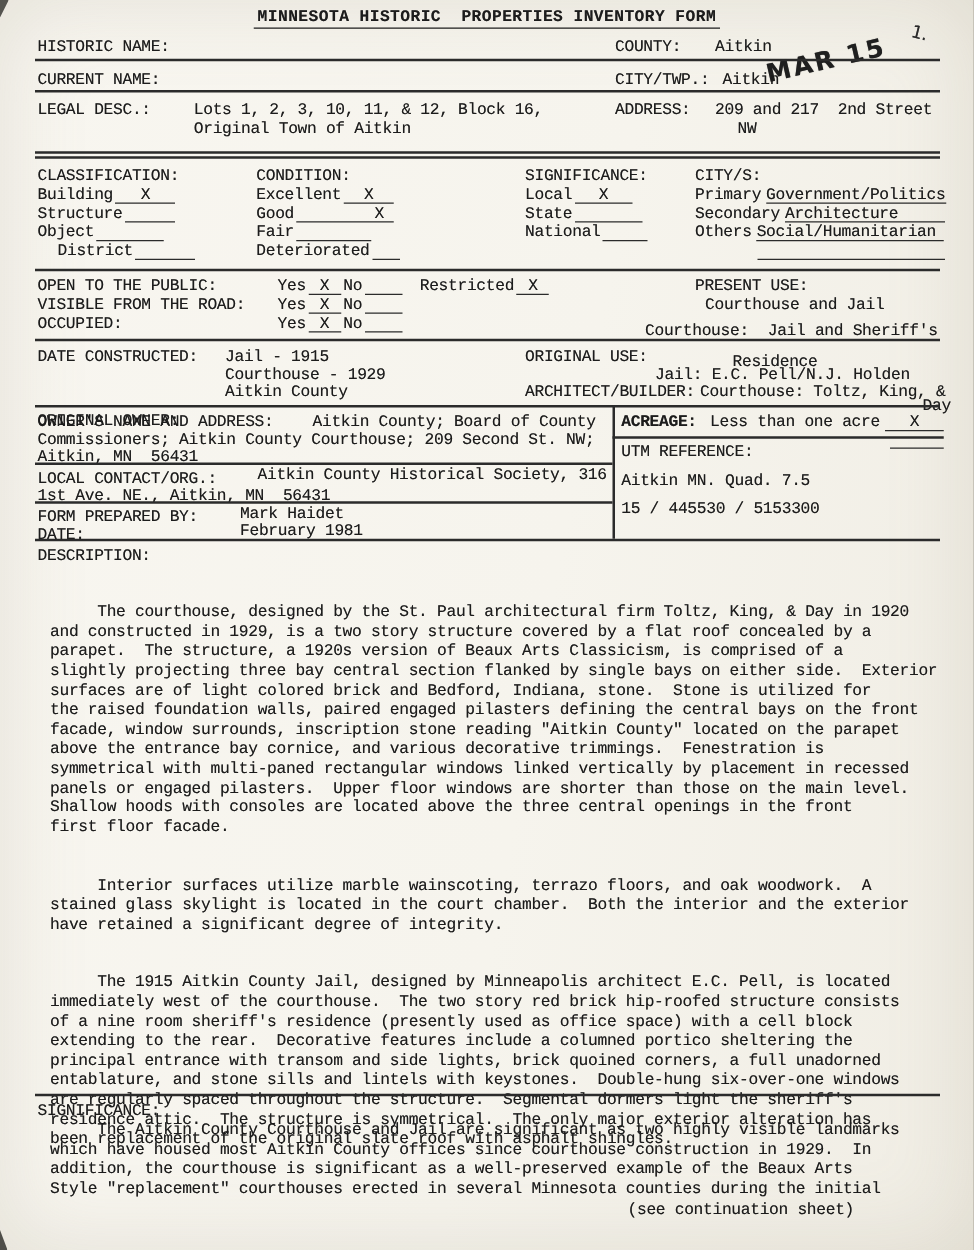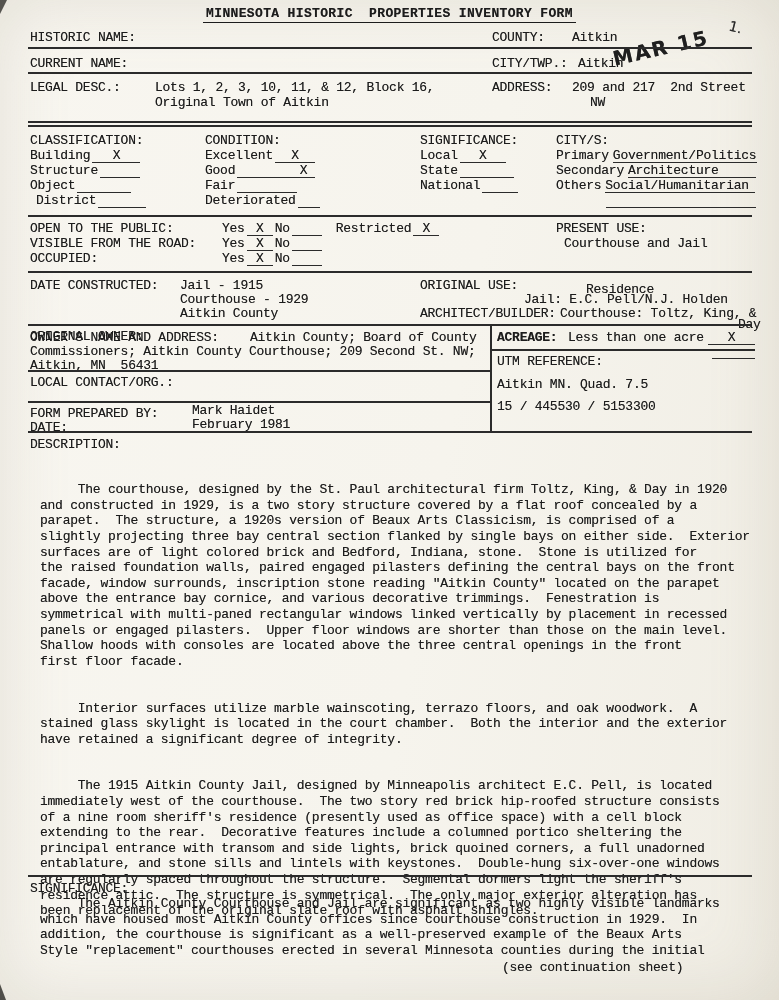--- a/index.html
+++ b/index.html
@@ -56,21 +56,21 @@
   <div class="hr" style="left:28px;top:125px;width:724px;"></div>
 
   <div class="t" style="left:30px;top:133px;">CLASSIFICATION:</div>
   <div class="t" style="left:205px;top:133px;">CONDITION:</div>
   <div class="t" style="left:420px;top:133px;">SIGNIFICANCE:</div>
   <div class="t" style="left:556px;top:133px;">CITY/S:</div>
 
   <div class="t" style="left:30px;top:148px;"><span>Building</span><span class="bl" style="width:48px;">X</span></div>
   <div class="t" style="left:30px;top:163px;"><span>Structure</span><span class="bl" style="width:40px;"></span></div>
   <div class="t" style="left:30px;top:178px;"><span>Object</span><span class="bl" style="width:54px;"></span></div>
-  <div class="t" style="left:36px;top:193px;"><span>District</span><span class="bl" style="width:48px;"></span></div>
+  <div class="t" style="left:46px;top:193px;"><span>District</span><span class="bl" style="width:48px;"></span></div>
 
   <div class="t" style="left:205px;top:148px;"><span>Excellent</span><span class="bl" style="width:40px;">X</span></div>
   <div class="t" style="left:205px;top:163px;"><span>Good</span><span class="bl" style="width:78px;text-align:right;padding-right:8px;">X</span></div>
   <div class="t" style="left:205px;top:178px;"><span>Fair</span><span class="bl" style="width:60px;"></span></div>
   <div class="t" style="left:205px;top:193px;"><span>Deteriorated</span><span class="bl" style="width:22px;"></span></div>
 
   <div class="t" style="left:420px;top:148px;"><span>Local</span><span class="bl" style="width:46px;">X</span></div>
   <div class="t" style="left:420px;top:163px;"><span>State</span><span class="bl" style="width:54px;"></span></div>
   <div class="t" style="left:420px;top:178px;"><span>National</span><span class="bl" style="width:36px;"></span></div>
 
@@ -85,20 +85,21 @@
   <div class="t" style="left:222px;top:221px;"><span>Yes</span><span class="bl" style="width:26px;">X</span><span style="margin-left:2px;">No</span><span class="bl" style="width:30px;"></span><span style="margin-left:14px;">Restricted</span><span class="bl" style="width:26px;">X</span></div>
   <div class="t" style="left:556px;top:221px;">PRESENT USE:</div>
 
   <div class="t" style="left:30px;top:236px;">VISIBLE FROM THE ROAD:</div>
   <div class="t" style="left:222px;top:236px;"><span>Yes</span><span class="bl" style="width:26px;">X</span><span style="margin-left:2px;">No</span><span class="bl" style="width:30px;"></span></div>
   <div class="t" style="left:564px;top:236px;">Courthouse and Jail</div>
 
   <div class="t" style="left:30px;top:251px;">OCCUPIED:</div>
   <div class="t" style="left:222px;top:251px;"><span>Yes</span><span class="bl" style="width:26px;">X</span><span style="margin-left:2px;">No</span><span class="bl" style="width:30px;"></span></div>
 
+  <div class="t" style="left:516px;top:257px;">Courthouse:  Jail and Sheriff's</div>
   <div class="hr" style="left:28px;top:271px;width:724px;"></div>
 
   <div class="t" style="left:30px;top:278px;">DATE CONSTRUCTED:</div>
   <div class="t" style="left:180px;top:278px;">Jail - 1915</div>
   <div class="t" style="left:420px;top:278px;">ORIGINAL USE:</div>
   <div class="t" style="left:586px;top:282px;">Residence</div>
   <div class="t" style="left:180px;top:292px;">Courthouse - 1929</div>
   <div class="t" style="left:524px;top:292px;">Jail: E.C. Pell/N.J. Holden</div>
   <div class="t" style="left:30px;top:306px;margin-top:23px;">ORIGINAL OWNER:</div>
   <div class="t" style="left:180px;top:306px;">Aitkin County</div>
@@ -118,20 +119,22 @@
   <div class="blx" style="left:712px;top:344px;width:43px;"></div>
   <div class="t" style="left:30px;top:358px;">Aitkin, MN  56431</div>
 
   <div class="hr" style="left:490px;top:349px;width:265px;"></div>
   <div class="t" style="left:497px;top:354px;">UTM REFERENCE:</div>
   <div class="t" style="left:497px;top:377px;">Aitkin MN. Quad. 7.5</div>
   <div class="t" style="left:497px;top:399px;">15 / 445530 / 5153300</div>
 
   <div class="hr" style="left:28px;top:370px;width:462px;"></div>
   <div class="t" style="left:30px;top:375px;">LOCAL CONTACT/ORG.:</div>
+  <div class="t" style="left:206px;top:372px;">Aitkin County Historical Society, 316</div>
+  <div class="t" style="left:30px;top:389px;">1st Ave. NE., Aitkin, MN  56431</div>
 
   <div class="hr" style="left:28px;top:401px;width:462px;"></div>
   <div class="t" style="left:30px;top:406px;">FORM PREPARED BY:</div>
   <div class="t" style="left:192px;top:403px;">Mark Haidet</div>
   <div class="t" style="left:30px;top:420px;">DATE:</div>
   <div class="t" style="left:192px;top:417px;">February 1981</div>
   <div class="hr" style="left:28px;top:431px;width:724px;"></div>
 
   <div class="t" style="left:30px;top:437px;">DESCRIPTION:</div>
   <div class="paras">

